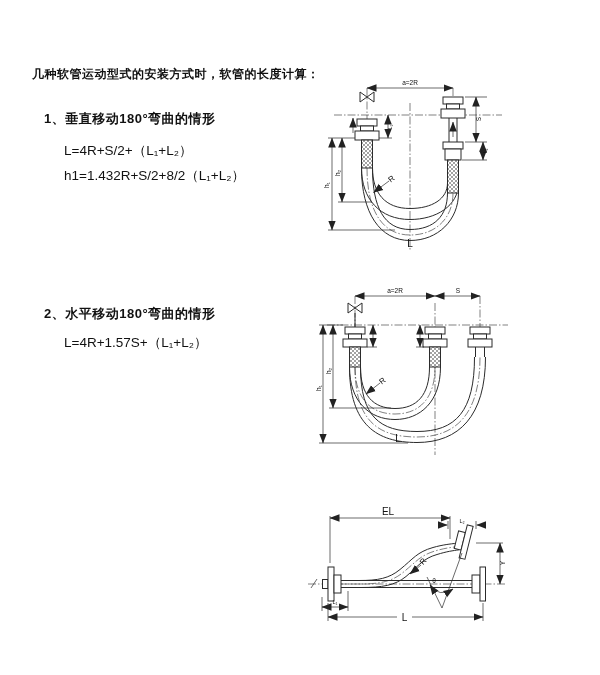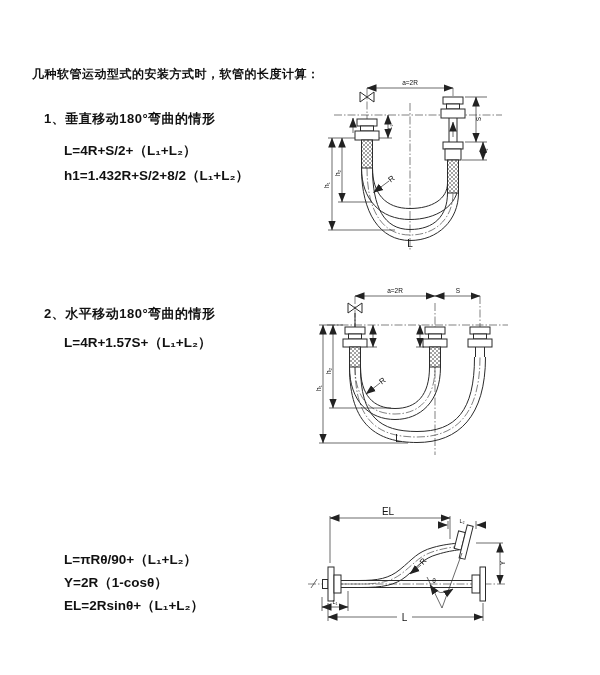--- a/index.html
+++ b/index.html
@@ -1,20 +1,20 @@
 <!DOCTYPE html>
 <html><head>
 <meta charset="utf-8">
 <style>
   html,body{margin:0;padding:0;background:#e8e8e8;}
   .page{position:relative;width:600px;height:675px;background:#ffffff;overflow:hidden;
         font-family:"Liberation Sans","DejaVu Sans",sans-serif;color:#111;}
   .doc-title{position:absolute;left:32px;top:26px;font-size:12px;font-weight:bold;letter-spacing:.5px;margin-top:40px;}
   .sec-heading{position:absolute;font-size:13px;font-weight:bold;letter-spacing:.5px;}
-  .formulas{position:absolute;font-size:13.5px;font-weight:bold;}
+  .formulas{position:absolute;font-size:13.5px;}
   .formulas .fline{white-space:pre;}
   #h1s{left:44px;top:110px}
   #f1s{left:64px;top:138px;line-height:25px;}
   #h2s{left:44px;top:305px}
   #f2s{left:64px;top:331px;line-height:24px;}
   #h3s{left:44px;top:522px}
   #f3s{left:64px;top:548px;line-height:23px;}
   .dia{position:absolute;}
   #d1{left:310px;top:75px;}
   #d2{left:313px;top:283px;}
@@ -199,25 +199,20 @@
       <path class="thin" d="M16 125 H78"></path>
       <text class="t6" x="17.5" y="88" text-anchor="middle" transform="rotate(-90 17.5 88)">h₂</text>
 
       <path class="thin" d="M67 100 L53 111" marker-end="url(#d2a)"></path>
       <text class="t8" x="71" y="100" text-anchor="middle" transform="rotate(-38 71 100)">R</text>
 
       <text class="t9" x="85" y="159" text-anchor="middle">L</text>
     </g>
   </svg>
 
-  <div class="formulas" id="f3s">
-    <div class="fline">L=πRθ/90+（L₁+L₂）</div>
-    <div class="fline">Y=2R（1-cosθ）</div>
-    <div class="fline">EL=2Rsinθ+（L₁+L₂）</div>
-  </div>
 
   <svg id="d3" class="dia" width="300" height="140" viewBox="0 0 300 140">
     <defs>
       <marker id="d3a" viewBox="0 0 10 10" refX="9.5" refY="5" markerWidth="10" markerHeight="10" orient="auto-start-reverse" markerUnits="userSpaceOnUse">
         <path d="M0 1.2L10 5L0 8.8z" fill="#222"></path>
       </marker>
     </defs>
 
     <g>
       <path class="cl" d="M8 79 H205"></path>

